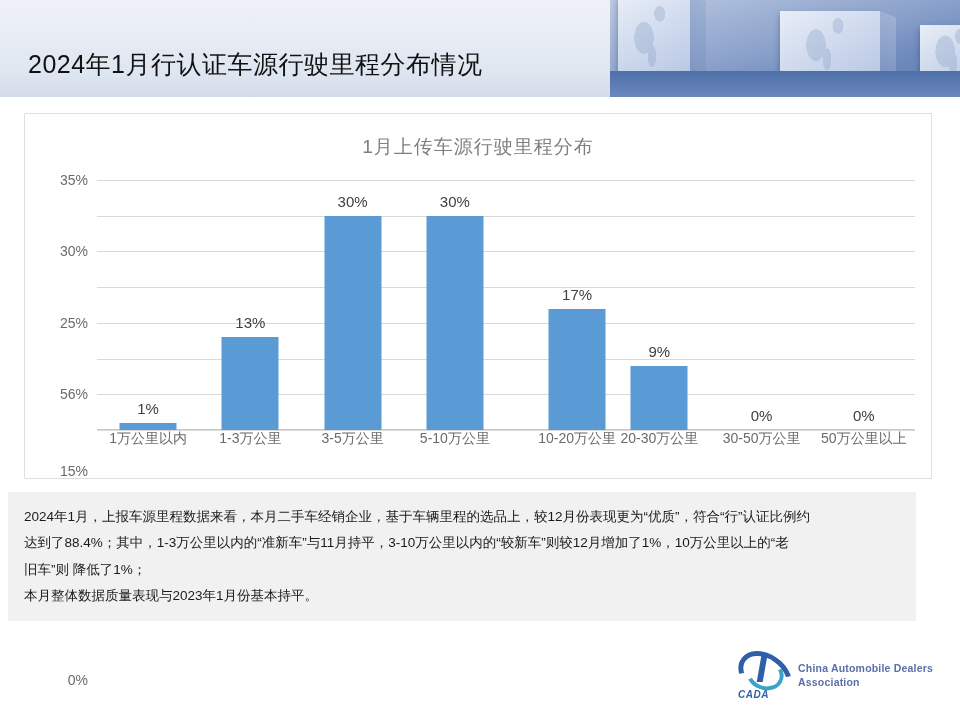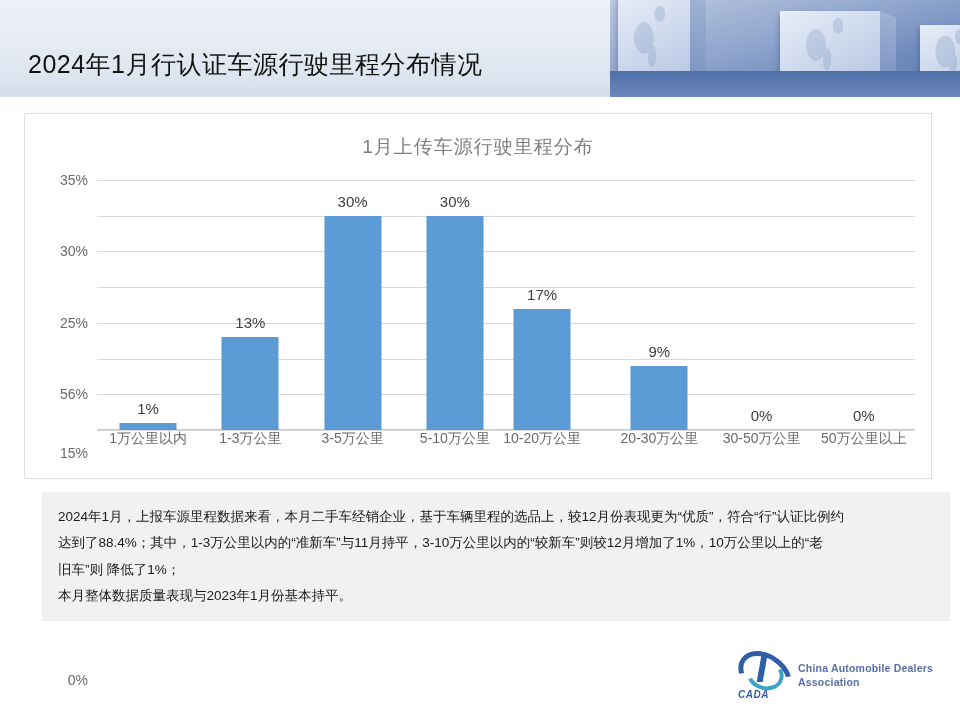--- a/index.html
+++ b/index.html
@@ -158,21 +158,21 @@
     left: 50%;
     transform: translateX(-50%);
     font-size: 14px;
     color: #6b6b6b;
     white-space: nowrap;
   }
 
   
   .note {
     position: absolute;
-    left: 42px;
+    left: 8px;
     top: 492px;
     width: 908px;
     box-sizing: border-box;
     padding: 12px 14px 12px 16px;
     background: #f1f1f1;
     font-size: 13.5px;
     line-height: 1.95;
     color: #1a1a1a;
   }
   .note p { margin: 0; }
@@ -272,21 +272,21 @@
   <div class="gridline" style="top: 250px;">
         <div class="ytick" style="top: 250px;">0%</div>
       </div>
       <div class="gridline" style="top: 214.286px;">
         <div class="ytick" style="top: 214.286px;">5%</div>
       </div>
       <div class="gridline" style="top: 178.571px;">
         <div class="ytick" style="top: 178.571px;">10%</div>
       </div>
       <div class="gridline" style="top: 142.857px;">
-        <div class="ytick" style="top: 130px;">15%</div>
+        <div class="ytick" style="top: 148px;">15%</div>
       </div>
       <div class="gridline" style="top: 107.143px;">
         <div class="ytick" style="top: 107.143px;">56%</div>
       </div>
       <div class="gridline" style="top: 71.4286px;">
         <div class="ytick" style="top: 71.4286px;">25%</div>
       </div>
       <div class="gridline" style="top: 35.7143px;">
         <div class="ytick" style="top: 35.7143px;">30%</div>
       </div>
@@ -306,21 +306,21 @@
       <div class="bar-slot" style="left: 204.5px; width: 102.25px;">
         <div class="bar" style="height: 214.286px; background: rgb(91, 155, 213);"></div>
         <div class="bar-value" style="bottom: 220.286px;">30%</div>
         <div class="xtick">3-5万公里</div>
       </div>
       <div class="bar-slot" style="left: 306.75px; width: 102.25px;">
         <div class="bar" style="height: 214.286px; background: rgb(91, 155, 213);"></div>
         <div class="bar-value" style="bottom: 220.286px;">30%</div>
         <div class="xtick">5-10万公里</div>
       </div>
-      <div class="bar-slot" style="left: 394px; width: 102.25px;">
+      <div class="bar-slot" style="left: 429px; width: 102.25px;">
         <div class="bar" style="height: 121.429px; background: rgb(91, 155, 213);"></div>
         <div class="bar-value" style="bottom: 127.429px;">17%</div>
         <div class="xtick">10-20万公里</div>
       </div>
       <div class="bar-slot" style="left: 511.25px; width: 102.25px;">
         <div class="bar" style="height: 64.2857px; background: rgb(91, 155, 213);"></div>
         <div class="bar-value" style="bottom: 70.2857px;">9%</div>
         <div class="xtick">20-30万公里</div>
       </div>
       <div class="bar-slot" style="left: 613.5px; width: 102.25px;">

